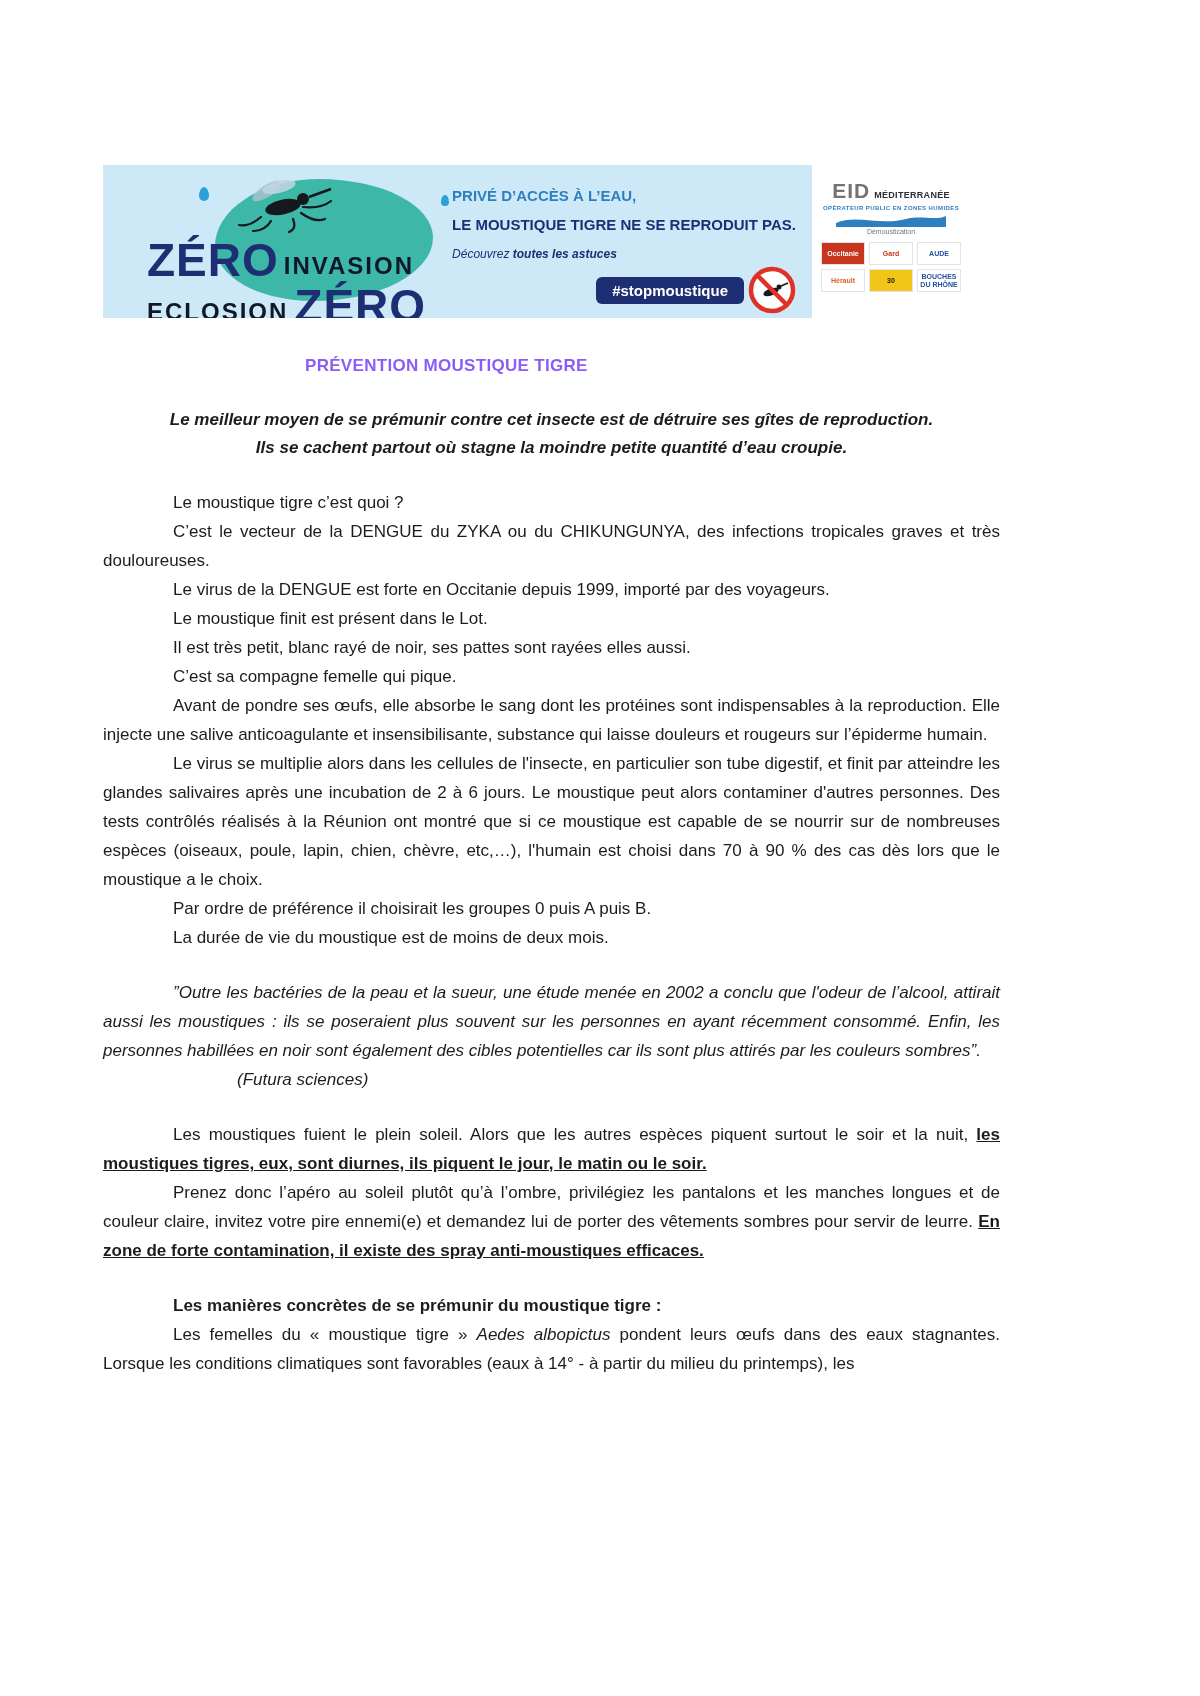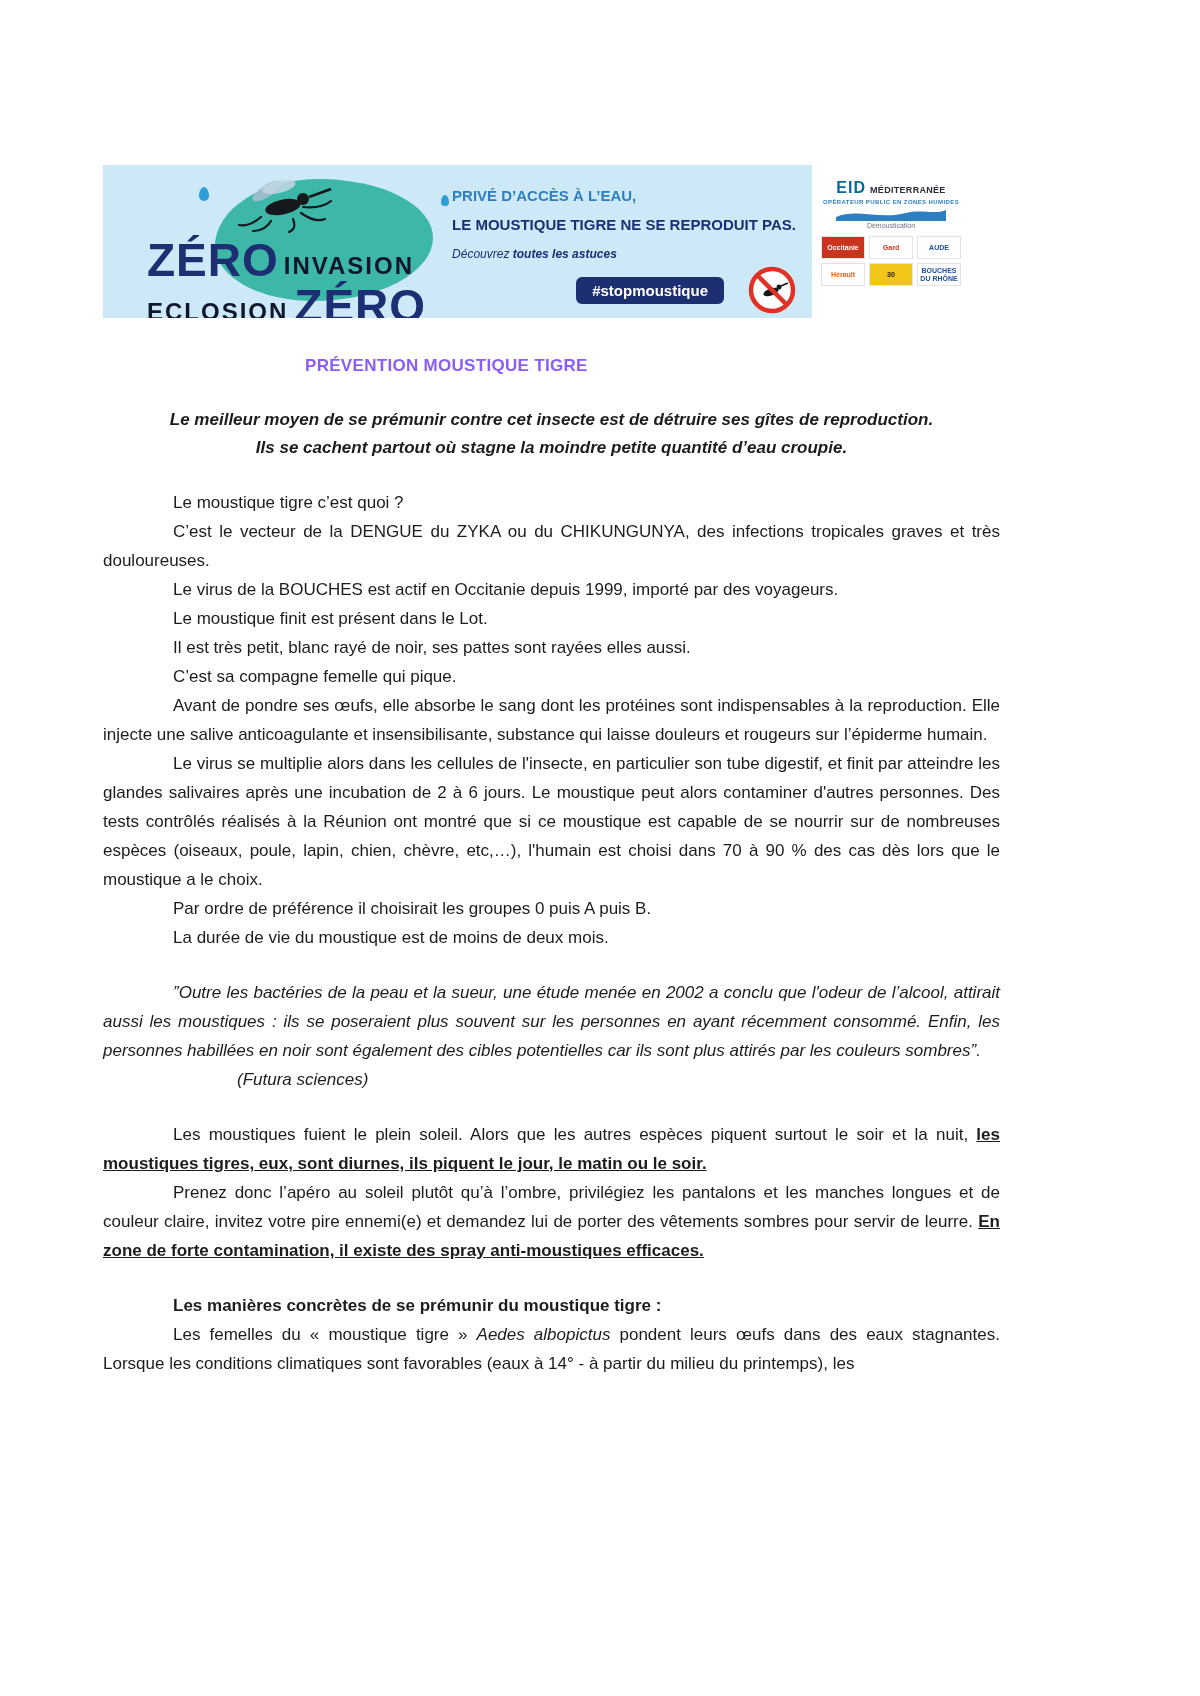--- a/index.html
+++ b/index.html
@@ -21,28 +21,28 @@
   .zero-block { position:absolute; left:44px; top:44px; z-index:3; line-height:1;margin-top:28px; }
   .zline { display:flex; align-items:flex-end; }
   .zero-big, .zero-big2 { font-size:46px; font-weight:bold; color:#1d2f72; letter-spacing:1px; }
   .zero-big2 { margin-left:6px; }
   .invasion, .eclosion { font-size:24px; font-weight:bold; color:#0f172a; letter-spacing:2px; padding-bottom:5px; margin-left:5px; }
   .eclosion { margin-left:0; }
   .tagline { position:absolute; right:16px; top:22px; text-align:left; z-index:3; }
   .t1 { font-size:15px; font-weight:bold; color:#2e7fc0; }
   .t2 { font-size:15px; font-weight:bold; color:#1d2f72; margin-top:12px; }
   .cta { font-size:12px; font-style:italic; color:#1d2f72; margin-top:14px; margin-right:70px; }
-  .hash-row { display:flex; align-items:center; justify-content:flex-end; margin-top:5px; gap:24px; }
+  .hash-row { display:flex; align-items:center; justify-content:flex-end; margin-top:5px; gap:4px; }
   .hashtag-pill { background:#1d2f72; color:#ffffff; font-weight:bold; font-size:15px;
                   padding:5px 16px; border-radius:6px; display:inline-block; }
   .no-mosquito { display:inline-flex; }
 
   .banner-white { position:relative; width:158px; height:153px; background:#ffffff; padding:6px 6px; text-align:center; }
   .eid-row { display:flex; align-items:baseline; justify-content:center; gap:4px; margin-top:8px; }
-  .eid-name { font-size:16px; font-weight:bold; color:#0369a1; letter-spacing:1px; }
+  .eid-name { font-size:21px; font-weight:bold; color:#737373; letter-spacing:1px; }
   .eid-region { font-size:9px; font-weight:bold; color:#2a2d36; letter-spacing:0.3px; }
   .eid-sub { font-size:6px; color:#2e7fc0; font-weight:bold; letter-spacing:0.4px; margin-top:2px; }
   .eid-wave { margin-top:2px; line-height:0; }
   .eid-service { font-size:7px; color:#6b7785; margin-top:1px; }
   .partners { display:flex; flex-wrap:wrap; justify-content:center; gap:4px; margin-top:7px; }
   .partner { width:44px; height:23px; display:flex; align-items:center; justify-content:center;
              font-size:7px; font-weight:bold; border:1px solid #e3e3e3; text-align:center;
              line-height:1.1; overflow:hidden; padding:1px; }
 
   
@@ -144,21 +144,21 @@
 
   <div class="content">
     <h1 class="doc-title">PRÉVENTION MOUSTIQUE TIGRE</h1>
     <div class="intro">
       <div>Le meilleur moyen de se prémunir contre cet insecte est de détruire ses gîtes de reproduction.</div>
       <div>Ils se cachent partout où stagne la moindre petite quantité d’eau croupie.</div>
     </div>
     <div class="body-text" id="body-paragraphs">
         <p class="para"><span>Le moustique tigre c’est quoi ?</span></p>
         <p class="para"><span>C’est le vecteur de la DENGUE du ZYKA ou du CHIKUNGUNYA, des infections tropicales graves et très douloureuses.</span></p>
-        <p class="para"><span>Le virus de la BOUCHES est actif en Occitanie depuis 1999, importé par des voyageurs.</span></p>
+        <p class="para"><span>Le virus de la DENGUE est forte en Occitanie depuis 1999, importé par des voyageurs.</span></p>
         <p class="para"><span>Le moustique finit est présent dans le Lot.</span></p>
         <p class="para"><span>Il est très petit, blanc rayé de noir, ses pattes sont rayées elles aussi.</span></p>
         <p class="para"><span>C’est sa compagne femelle qui pique.</span></p>
         <p class="para"><span>Avant de pondre ses œufs, elle absorbe le sang dont les protéines sont indispensables à la reproduction. Elle injecte une salive anticoagulante et insensibilisante, substance qui laisse douleurs et rougeurs sur l’épiderme humain.</span></p>
         <p class="para"><span>Le virus se multiplie alors dans les cellules de l'insecte, en particulier son tube digestif, et finit par atteindre les glandes salivaires après une incubation de 2 à 6 jours. Le moustique peut alors contaminer d'autres personnes. Des tests contrôlés réalisés à la Réunion ont montré que si ce moustique est capable de se nourrir sur de nombreuses espèces (oiseaux, poule, lapin, chien, chèvre, etc,…), l'humain est choisi dans 70 à 90 % des cas dès lors que le moustique a le choix.</span></p>
         <p class="para"><span>Par ordre de préférence il choisirait les groupes 0 puis A puis B.</span></p>
         <p class="para"><span>La durée de vie du moustique est de moins de deux mois.</span></p>
         <p class="para gap quote"><span>”Outre les bactéries de la peau et la sueur, une étude menée en 2002 a conclu que l'odeur de l’alcool, attirait aussi les moustiques : ils se poseraient plus souvent sur les personnes en ayant récemment consommé. Enfin, les personnes habillées en noir sont également des cibles potentielles car ils sont plus attirés par les couleurs sombres”.</span></p>
         <p class="para attribution"><span>(Futura sciences)</span></p>
         <p class="para gap"><span>Les moustiques fuient le plein soleil. Alors que les autres espèces piquent surtout le soir et la nuit, </span><span class="seg-boldunderline">les moustiques tigres, eux, sont diurnes, ils piquent le jour, le matin ou le soir.</span></p>

